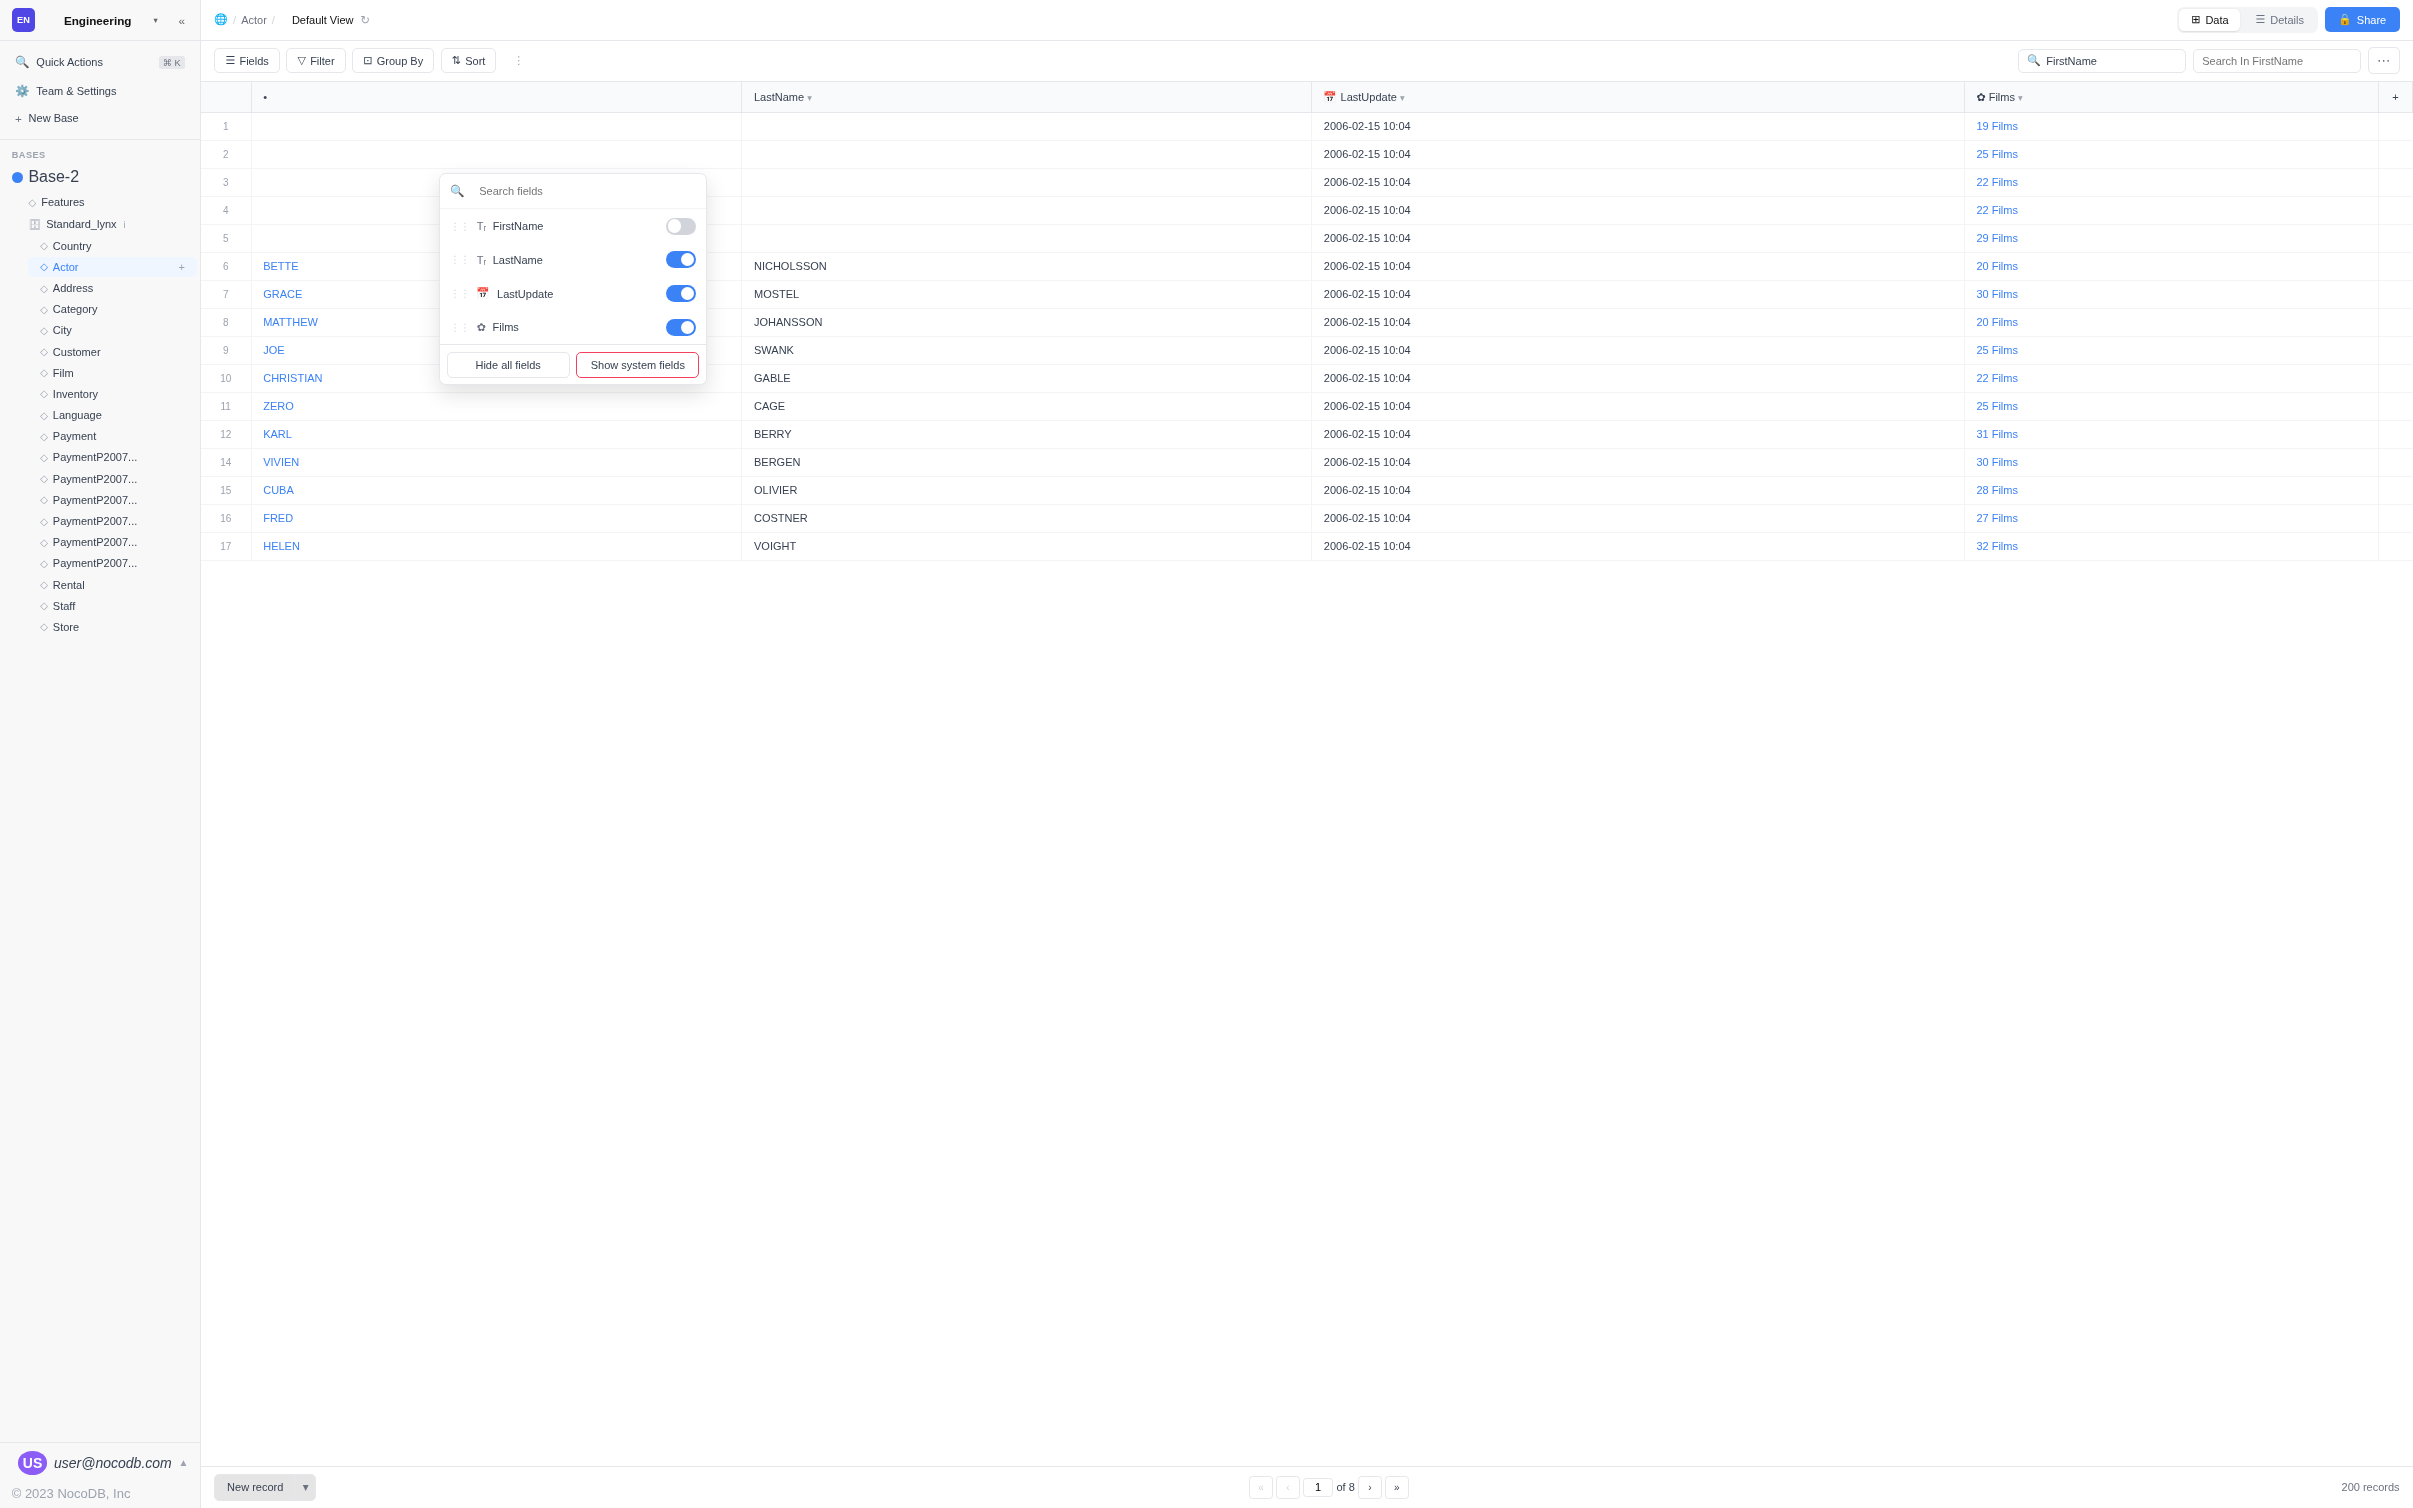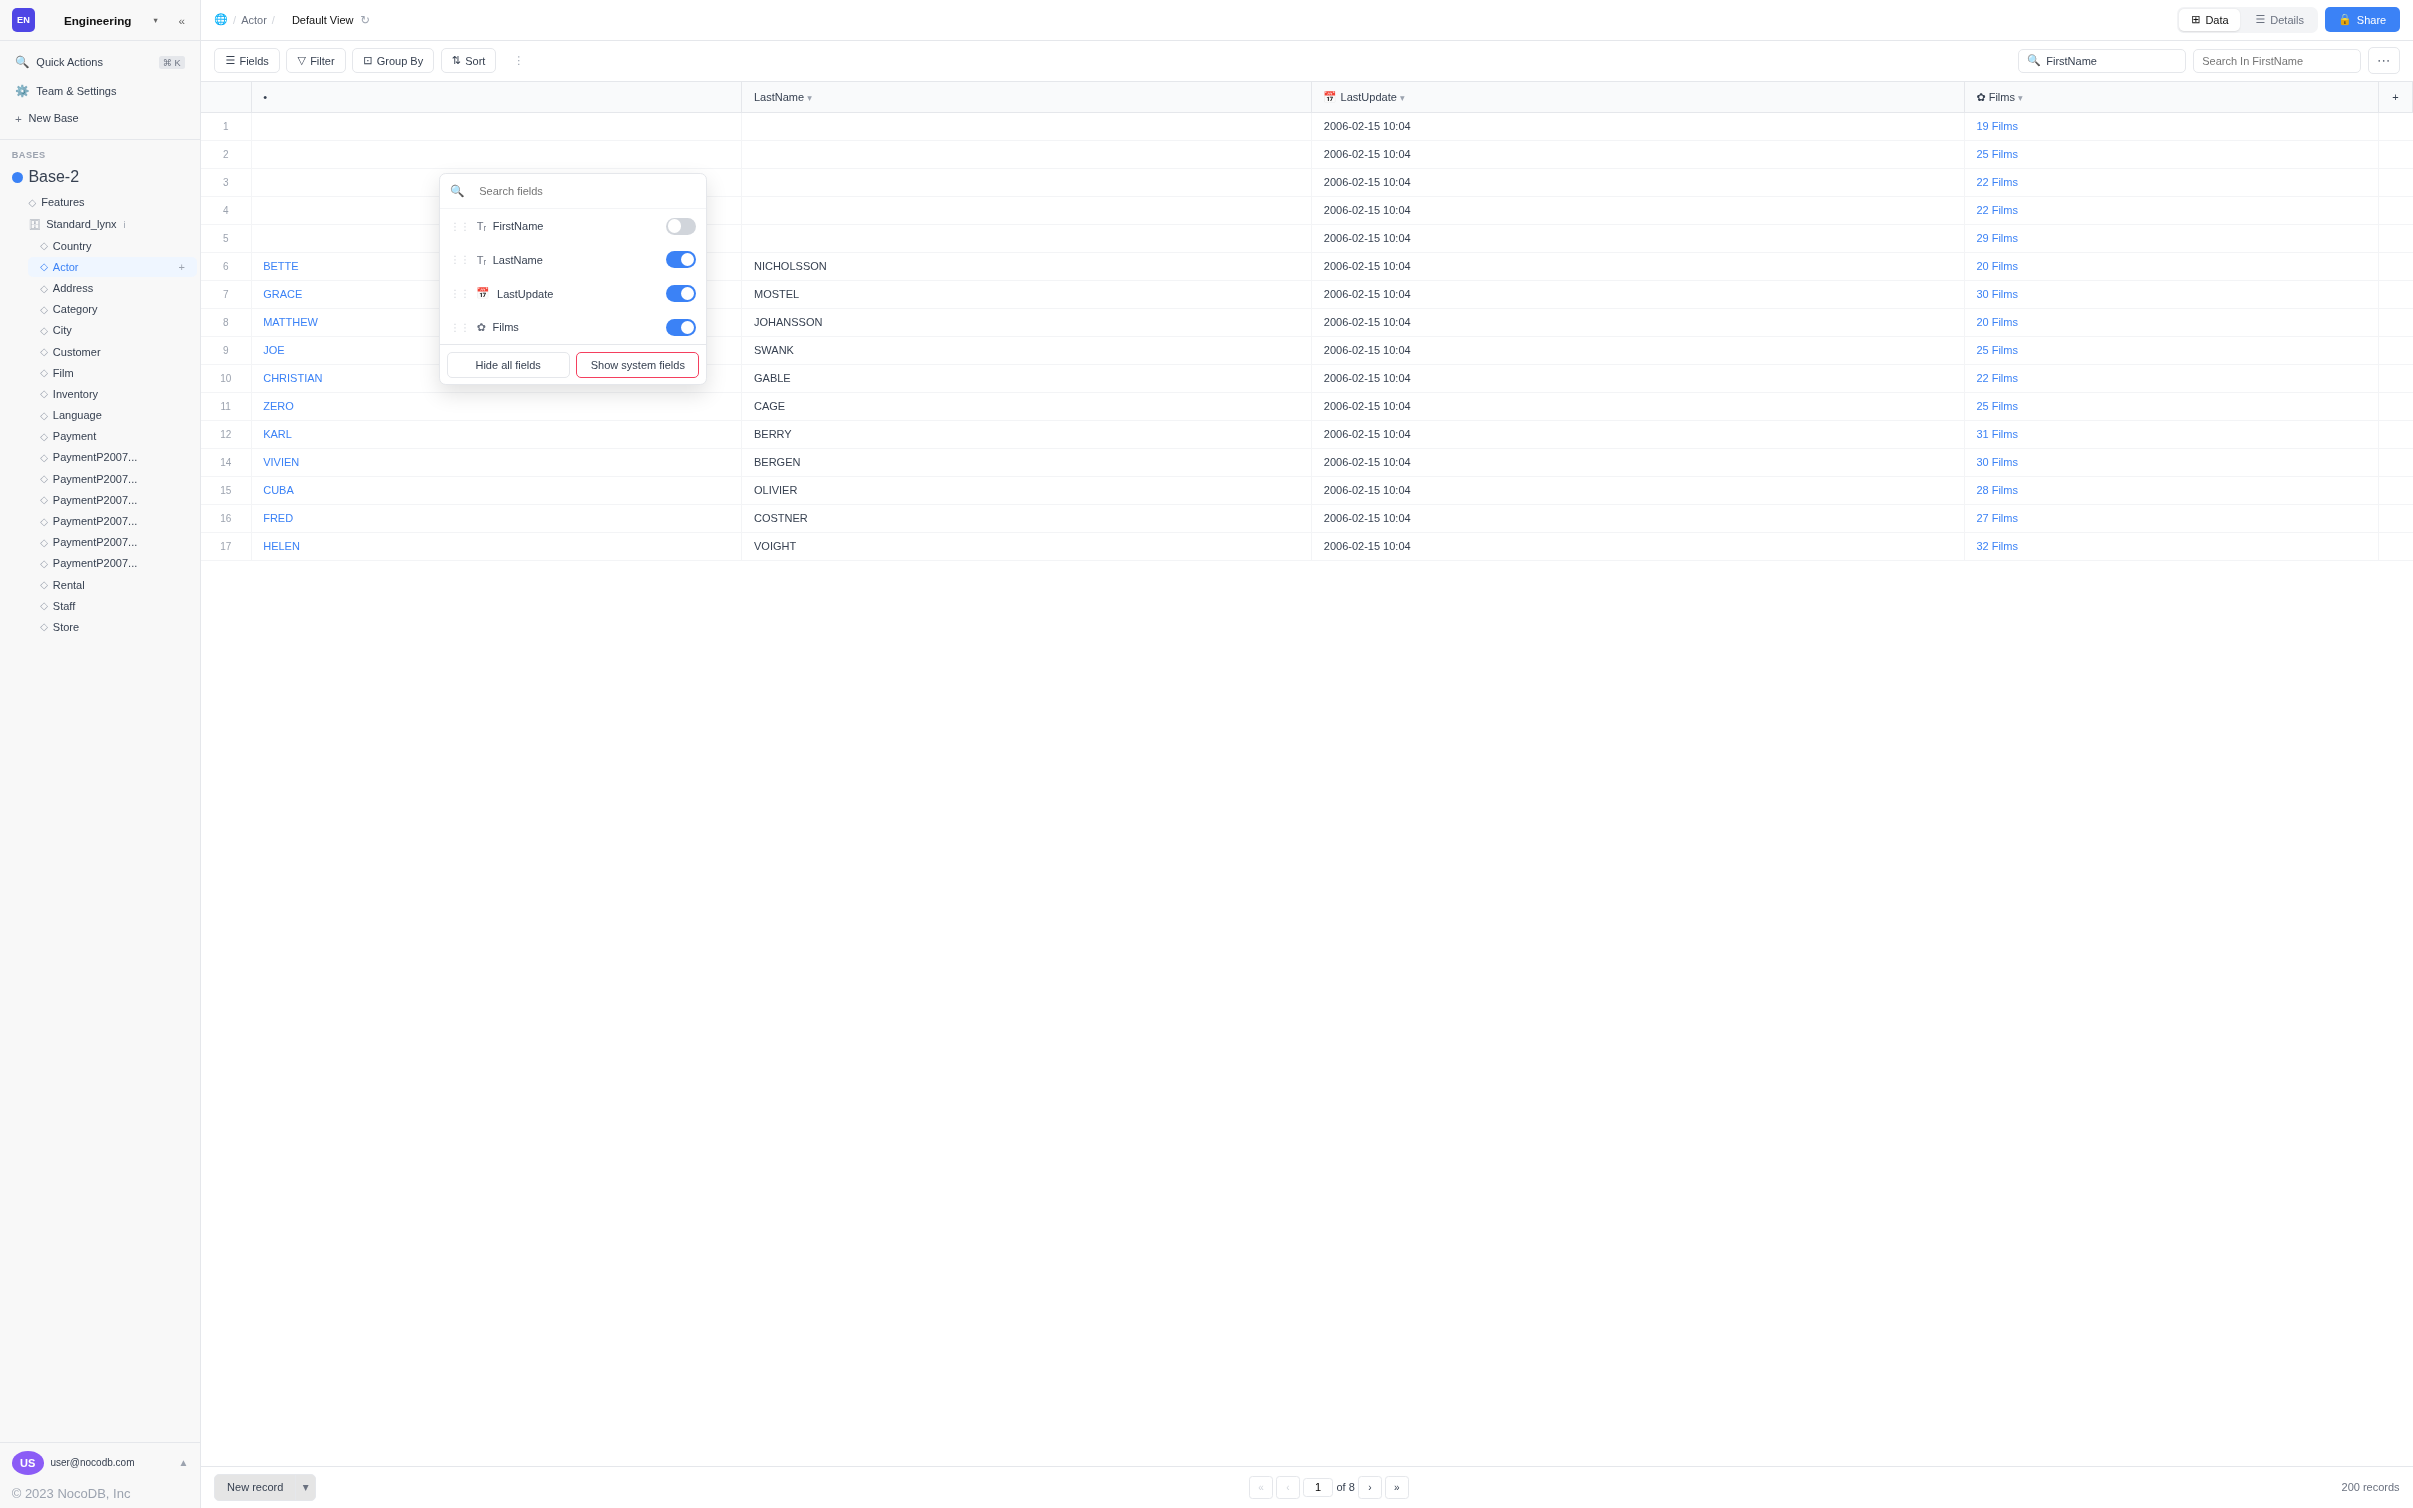--- a/index.html
+++ b/index.html
@@ -115,23 +115,23 @@
       padding: 8.4px 11.7px;
       display: flex;
       align-items: center;
       gap: 6.7px;
     }
     .user-avatar {
       width: 32px; height: 23.5px;
       background: #8b5cf6;
       border-radius: 50%;
       display: flex; align-items: center; justify-content: center;
-      color: white; font-size: 11px; font-weight: 700;
-    }
-    .user-email { font-size: 10px; color: #374151; }
+      color: white; font-size: 14px; font-weight: 700; margin-left: 6px;
+    }
+    .user-email { font-size: 14px; color: #374151; font-style: italic; }
     .user-chevron { margin-left: auto; color: #9ca3af; font-size: 10px; }
 
     .copyright { padding: 3.4px 11.7px 6.7px; font-size: 13px; color: #9ca3af; }
 
     
     #main {
       flex: 1;
       display: flex;
       flex-direction: column;
       overflow: hidden;

